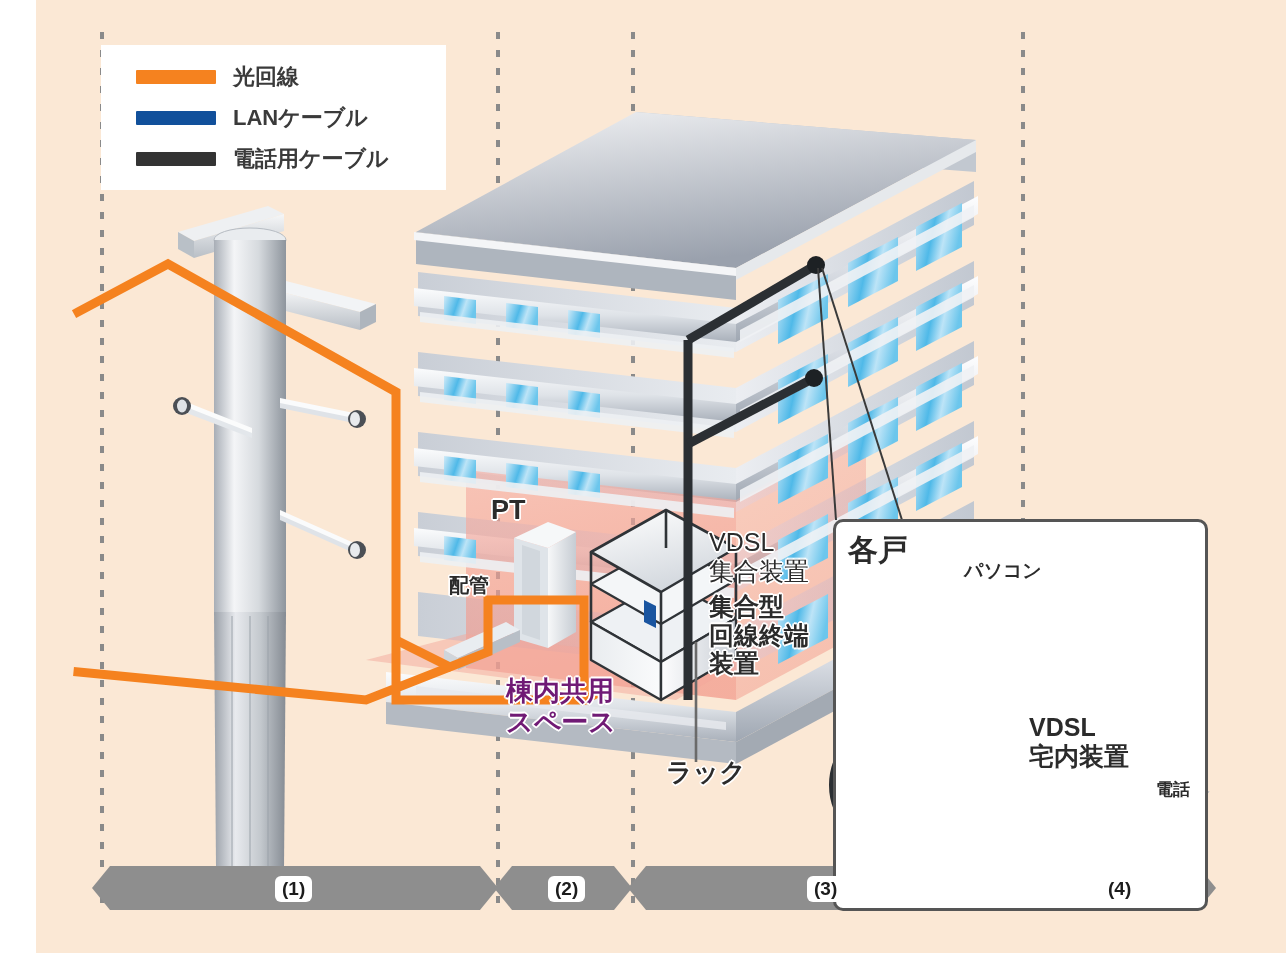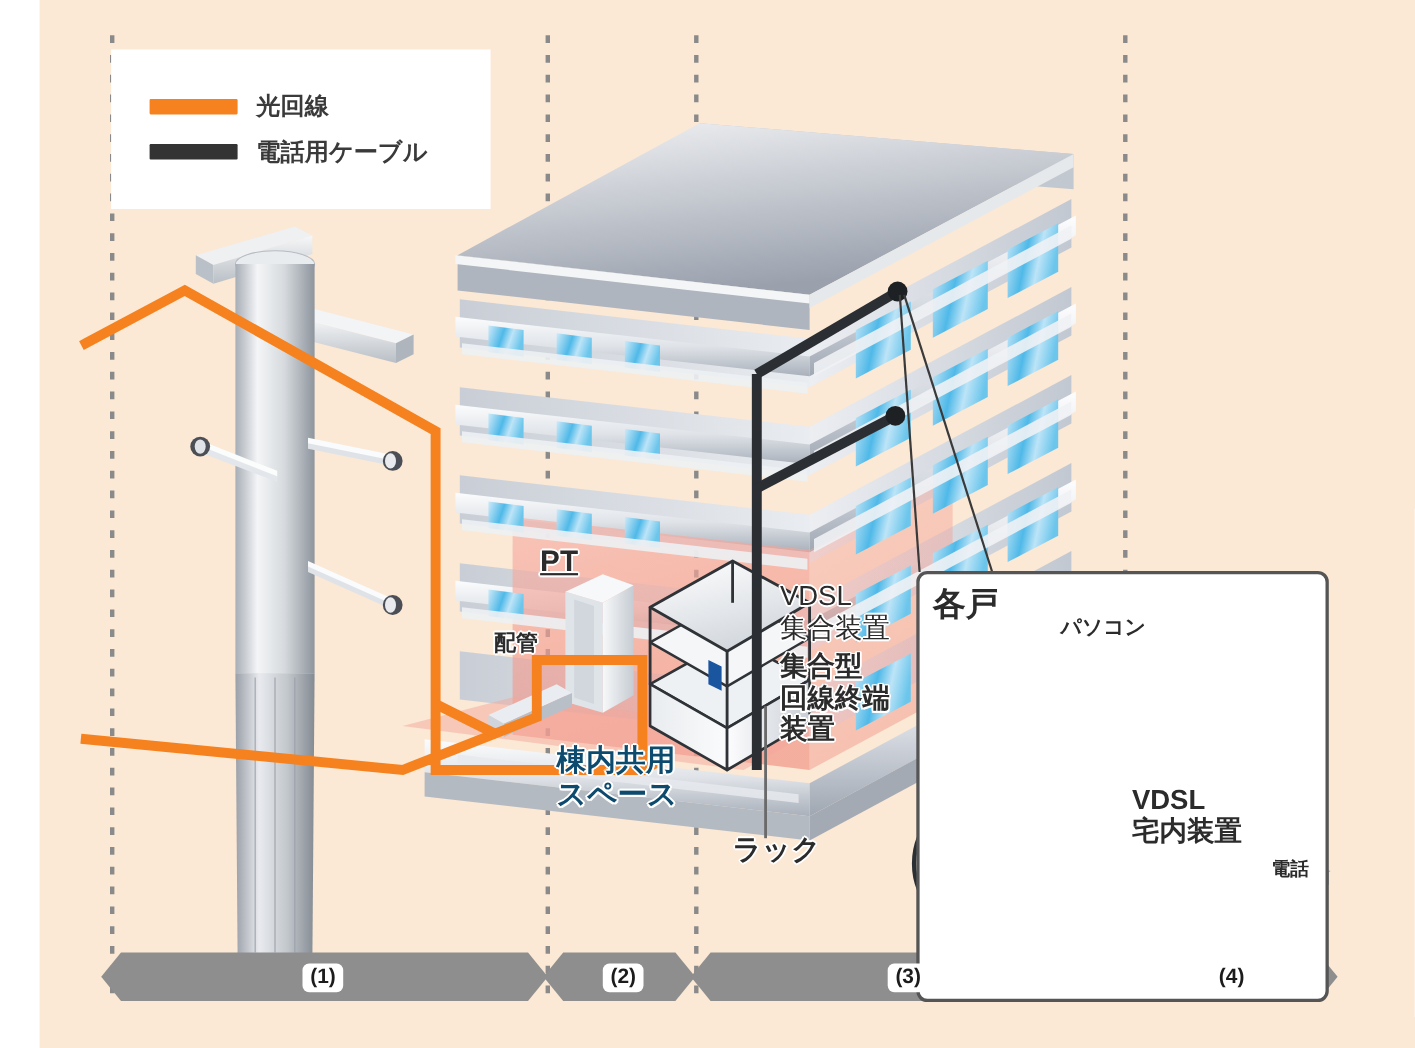--- a/index.html
+++ b/index.html
@@ -8,21 +8,21 @@
     position:relative;width:1286px;height:953px;overflow:hidden;
     background:#fbe8d5;
     margin-left:36px;
   }
   #stage svg.layer{position:absolute;left:0;top:0;width:1286px;height:953px;}
   .txt{position:absolute;white-space:pre;line-height:1.14;}
   .lbl-dark{color:#2b2b2b;font-weight:bold;
     text-shadow:
       1.6px 0 #fff,-1.6px 0 #fff,0 1.6px #fff,0 -1.6px #fff,
       1.2px 1.2px #fff,-1.2px 1.2px #fff,1.2px -1.2px #fff,-1.2px -1.2px #fff;}
-  .lbl-red{color:#0c4a6e;font-weight:bold;
+  .lbl-red{color:#701a75;font-weight:bold;
     text-shadow:
       1.8px 0 #fff,-1.8px 0 #fff,0 1.8px #fff,0 -1.8px #fff,
       1.3px 1.3px #fff,-1.3px 1.3px #fff,1.3px -1.3px #fff,-1.3px -1.3px #fff;}
   .lbl-plain{color:#2b2b2b;}
   
   #legend{position:absolute;left:65px;top:45px;width:345px;height:145px;
     background:#fff;display:flex;flex-direction:column;justify-content:center;
     padding-left:35px;box-sizing:border-box;gap:11px;}
   .leg-row{display:flex;align-items:center;gap:17px;}
   .leg-swatch{width:80px;height:14px;border-radius:1px;}
@@ -424,28 +424,32 @@
       <path d="M1002,866 L1162,866 L1180,888 L1162,910 L1002,910 L984,888 Z"></path>
     </g>
   </svg>
 
   <div id="legend">
     <div class="leg-row">
       <span class="leg-swatch" style="background:#f5821f"></span>
       <span class="leg-text">光回線</span>
     </div>
     <div class="leg-row">
+      <span class="leg-swatch" style="background:#11509b"></span>
+      <span class="leg-text">LANケーブル</span>
+    </div>
+    <div class="leg-row">
       <span class="leg-swatch" style="background:#333333"></span>
       <span class="leg-text">電話用ケーブル</span>
     </div>
   </div>
 
   <div id="unitpanel"></div>
 
-  <div class="txt lbl-dark" style="left:455px;top:495px;font-size:27px;text-decoration:underline;">PT</div>
+  <div class="txt lbl-dark" style="left:455px;top:495px;font-size:27px;">PT</div>
 
   <div class="txt lbl-dark" style="left:413px;top:574px;font-size:20px;text-align:center;">配管</div>
 
   <div class="txt lbl-red" style="left:470px;top:676px;font-size:27px;">棟内共用
 スペース</div>
 
   <div class="txt lbl-dark" style="left:630px;top:758px;font-size:26px;">ラック</div>
 
   <div class="txt lbl-plain" style="left:673px;top:528px;font-size:25px;font-weight:normal;
               text-shadow:1.6px 0 #fff,-1.6px 0 #fff,0 1.6px #fff,0 -1.6px #fff,1.2px 1.2px #fff,-1.2px 1.2px #fff,1.2px -1.2px #fff,-1.2px -1.2px #fff;">VDSL

